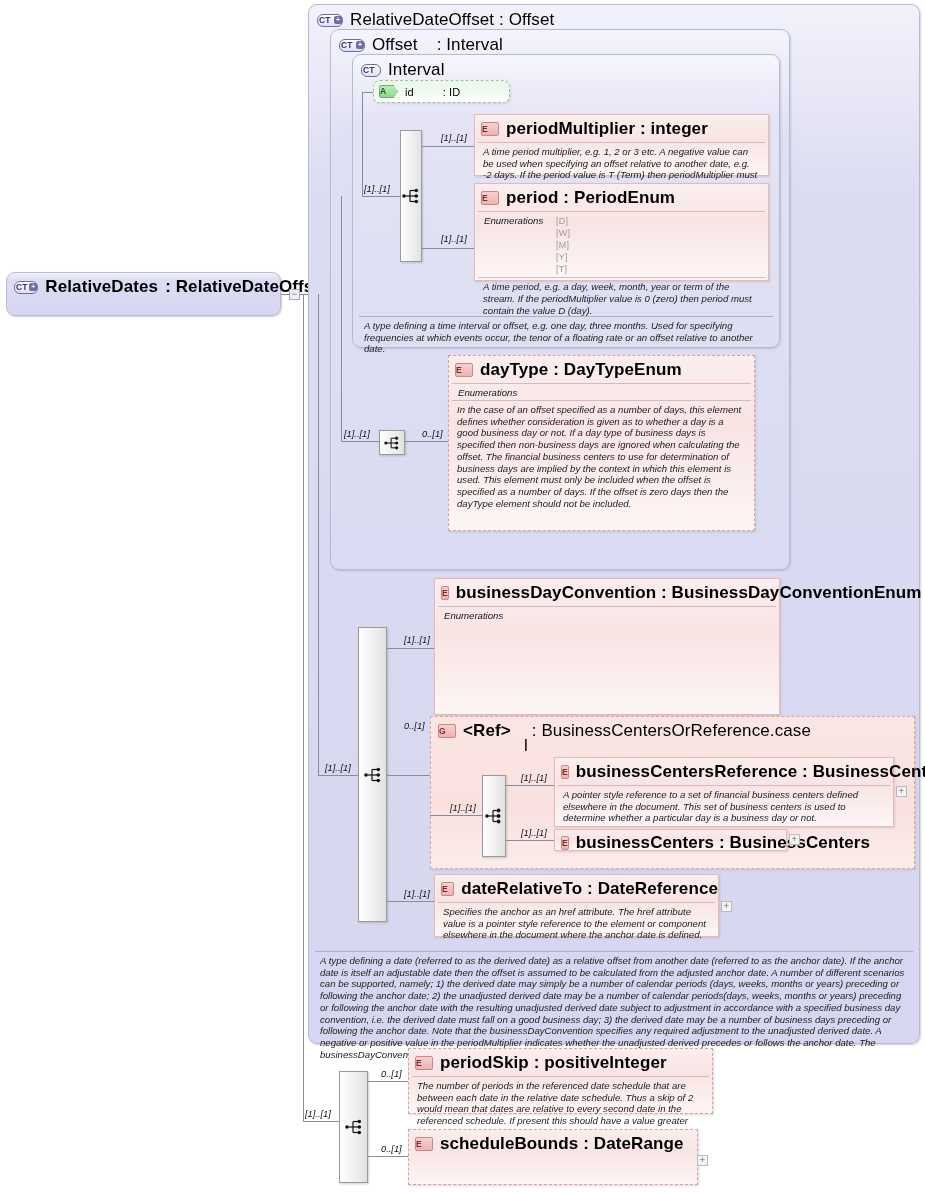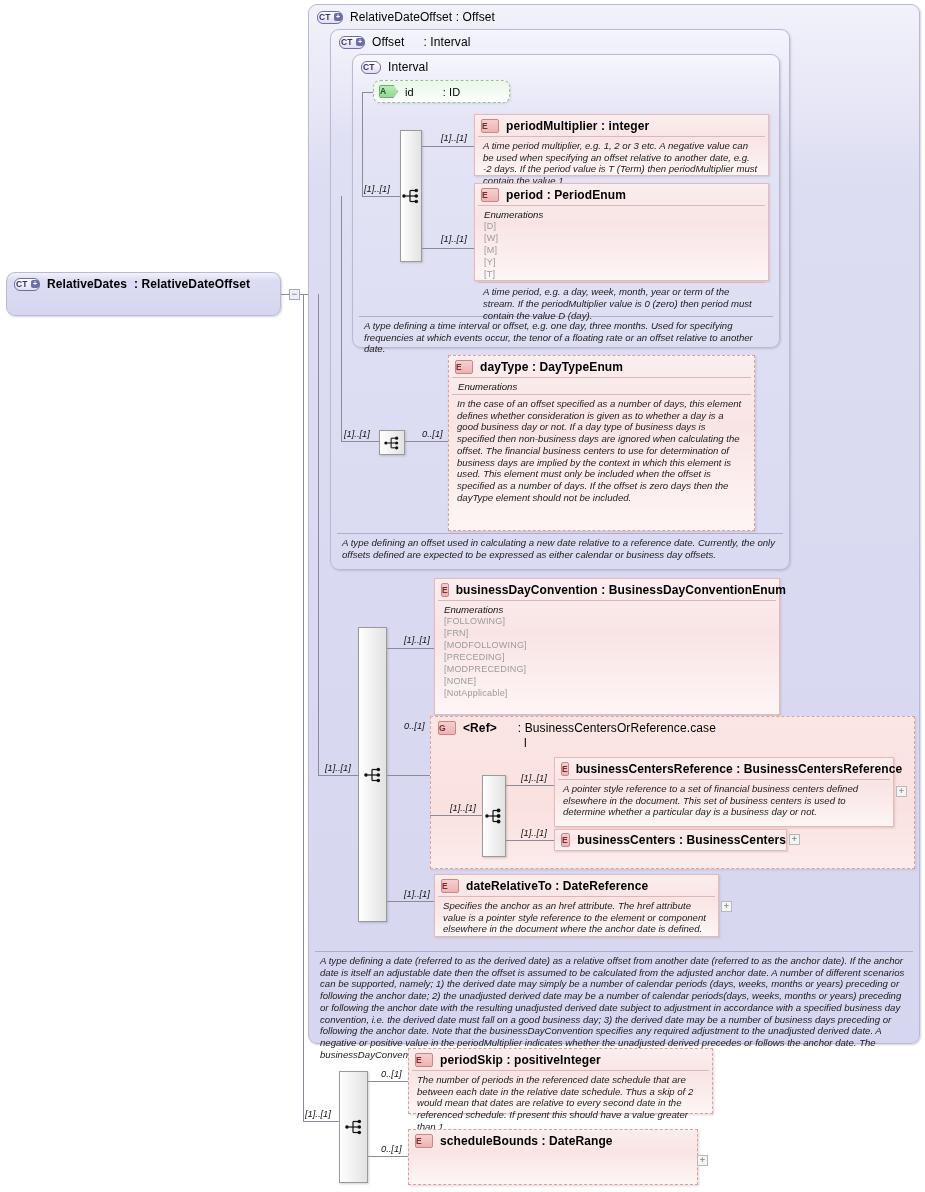--- a/index.html
+++ b/index.html
@@ -41,21 +41,21 @@
     box-shadow: 1px 1px 2px rgba(150,170,150,.3);
   }
   .group-box {
     border: 1px dashed #dba2a2;
     background: linear-gradient(180deg,#fbe6e4 0%,#fae1df 60%,#fbeceb 100%);
     box-shadow: 1px 1px 2px rgba(170,140,140,.3);
   }
 
   
   .title-row { display:flex; align-items:center; gap:7px; white-space:nowrap; }
-  .title-txt { font-weight: bold; font-size: 12px; letter-spacing: .1px; }
+  .title-txt { font-weight: bold; font-size: 17px; letter-spacing: .1px; }
   .title-txt.thin { font-weight: normal; }
 
   
   .badge {
     display:inline-flex; align-items:center; justify-content:space-between;
     font-size: 8.5px; font-weight:bold; line-height:1;
     font-family: "Liberation Sans", sans-serif;
   }
   .badge-ct {
     width:26px; height:13px; border:1px solid #6d6da8; border-radius:6px;
@@ -115,21 +115,21 @@
   .ln-v { background:#8a8a9a; width:1px; }
 
   
   .exp {
     width:11px; height:11px; border:1px solid #b9b9b9; background:#f4f4f4;
     display:flex; align-items:center; justify-content:center;
     font-size:9px; line-height:1; color:#999; font-weight:bold;
   }
   .exp.v { border-color:#a8a8c0; color:#8c8caa; background:#eeeef8; }
 
-  .enum-sep { border-top:1px solid #d9b8b8;flex-direction:column; }
+  .enum-sep { border-top:1px solid #d9b8b8; }
 </style>
 </head>
 <body>
 
 <div class="abs ct-box" style="left:6px; top:272px; width:275px; height:44px;">
   <div class="title-row" style="padding:4px 6px 2px 7px;">
     <span class="badge badge-ct">
       <span>CT</span>
         <span class="plus">+</span>
     </span>
@@ -157,21 +157,20 @@
 
 <div class="abs ct-box-inner" style="left:330px; top:29px; width:460px; height:541px;">
   <div class="title-row" style="padding:5px 0 0 8px;">
     <span class="badge badge-ct">
       <span>CT</span>
         <span class="plus">+</span>
     </span>
     <span class="title-txt thin">Offset</span>
     <span class="title-txt thin" style="margin-left:12px;">: Interval</span>
   </div>
-  <div class="doc sep-v" style="position:absolute; left:6px; right:6px; top:503px;">A type defining an offset used in calculating a new date relative to a reference date. Currently, the only offsets defined are expected to be expressed as either calendar or business day offsets.</div>
 </div>
 
 <div class="abs ct-box-inner" style="left:352px; top:54px; width:428px; height:294px; background:linear-gradient(180deg,#f6f6fd 0%,#e4e4f6 22%,#dedef3 100%);">
   <div class="title-row" style="padding:5px 0 0 8px;">
     <span class="badge badge-ct" style="width:20px;">
       <span>CT</span>
     </span>
     <span class="title-txt thin">Interval</span>
   </div>
   <div class="doc sep-v" style="position:absolute; left:6px; right:6px; top:261px;">A type defining a time interval or offset, e.g. one day, three months. Used for specifying frequencies at which events occur, the tenor of a floating rate or an offset relative to another date.</div>
@@ -282,29 +281,20 @@
 
 <div class="abs ln-h" style="left:387px; top:648px; width:47px;"></div>
 <div class="abs card" style="left:404px; top:635px;">[1]..[1]</div>
 <div class="abs elem-box" style="left:434px; top:578px; width:346px; height:137px;">
   <div class="title-row" style="padding:4px 0 3px 6px;">
     <span class="badge badge-e">E</span>
     <span class="title-txt">businessDayConvention : BusinessDayConventionEnum</span>
   </div>
   <div class="enums enum-sep" style="margin:0 3px;">
     <div class="lbl">Enumerations</div>
-    <div class="vals">
-      <div>[FOLLOWING]</div>
-      <div>[FRN]</div>
-      <div>[MODFOLLOWING]</div>
-      <div>[PRECEDING]</div>
-      <div>[MODPRECEDING]</div>
-      <div>[NONE]</div>
-      <div>[NotApplicable]</div>
-    </div>
   </div>
 </div>
 
 <div class="abs ln-h" style="left:387px; top:775px; width:43px;"></div>
 <div class="abs card" style="left:404px; top:721px;">0..[1]</div>
 <div class="abs group-box" style="left:430px; top:716px; width:485px; height:153px;">
   <div class="title-row" style="padding:4px 0 0 7px;">
     <span class="badge badge-g">G</span>
     <span class="title-txt">&lt;Ref&gt;</span>
     <span class="title-txt thin" style="margin-left:14px;">: BusinessCentersOrReference.case</span>

